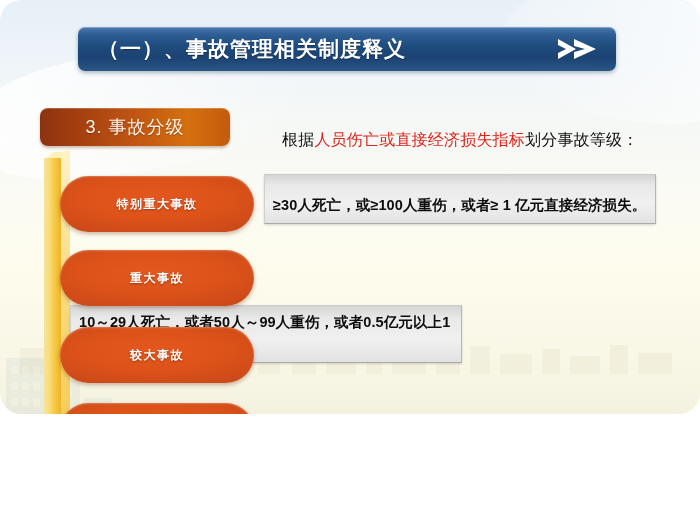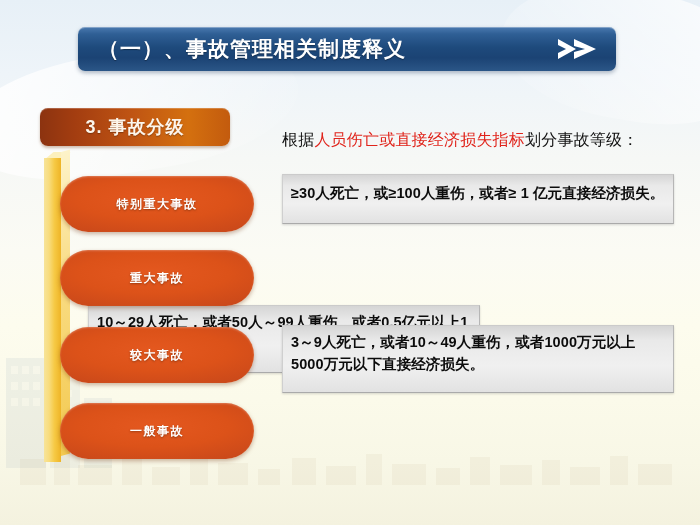--- a/index.html
+++ b/index.html
@@ -9,31 +9,32 @@
   body {
     width: 700px;
     height: 525px;
     font-family: "Liberation Sans", "DejaVu Sans", sans-serif;
     overflow: hidden;
   }
 
   #slide {
     position: relative;
     width: 700px;
-    height: 525px;
+    height: 414px;
     overflow: hidden;
     background: linear-gradient(to bottom,
         #e7f0f7 0%,
         #eef4f9 14%,
         #f6f8f6 30%,
         #fbfbf4 48%,
         #fdfcee 62%,
         #fbfaea 76%,
         #f8f7e6 88%,
         #f4f2df 100%);
+    border-radius: 21px;
   }
 
   
   .bg-swoosh {
     position: absolute;
     left: -40px;
     top: 52px;
     width: 340px;
     height: 120px;
     border-radius: 50% / 60%;
@@ -123,21 +124,21 @@
         #c35b0e 100%);
     box-shadow: 0 2px 3px rgba(120,70,30,.35),
                 inset 0 1px 0 rgba(255,255,255,.22);
     display: flex;
     align-items: center;
     justify-content: center;
   }
   #section-header-text {
     color: #fdf6ec;
     font-size: 18px;
-    font-weight: bold;
+    font-weight: normal;
     letter-spacing: 1px;
     text-shadow: 0 1px 1px rgba(90,40,10,.55);
   }
 
   
   #intro {
     position: absolute;
     left: 282px;
     top: 130px;
     font-size: 16px;
@@ -208,33 +209,33 @@
   }
   .level-pill-label {
     color: #ffffff;
     font-size: 12px;
     font-weight: bold;
     letter-spacing: 1.5px;
     text-shadow: 0 1px 2px rgba(100,40,10,.6);
   }
 
   .desc-box {
-    margin-left: 28px;
+    margin-left: 10px;
     width: 392px;
     min-height: 50px;
     box-sizing: border-box;
-    padding: 6px 7px 16px 8px;
+    padding: 6px 7px 6px 8px;
     background: linear-gradient(to bottom, #d5d5d5 0%, #e9e9e9 22%, #f0f0f0 60%, #e2e2e2 100%);
     border-top: 1px solid #cbcbcb;
     border-left: 1px solid #cfcfcf;
     border-right: 1px solid #b6b6b6;
     border-bottom: 1px solid #aaaaaa;
     box-shadow: 0 1px 2px rgba(120,120,120,.28);
     display: flex;
-    align-items: center;
+    align-items: flex-end;
   }
   #row-0 .desc-box { margin-top: -2px; }
   #row-1 .desc-box { margin-top: -1px; }
   #row-2 .desc-box { margin-top: -2px; }
   #row-3 .desc-box { margin-top: 0px; }
 
   .desc-text {
     color: #0c0c0c;
     font-size: 14.5px;
     font-weight: bold;
@@ -334,23 +335,20 @@
     </div>
     <div class="desc-box">
       <span class="desc-text">10～29人死亡，或者50人～99人重伤，或者0.5亿元以上1亿元以下直接经济损失。</span>
     </div>
   </div>
 
   <div class="row" id="row-2">
     <div class="level-pill">
       <span class="level-pill-label">较大事故</span>
     </div>
-    <div class="desc-box">
-      <span class="desc-text">3～9人死亡，或者10～49人重伤，或者1000万元以上5000万元以下直接经济损失。</span>
-    </div>
   </div>
 
   <div class="row" id="row-3">
     <div class="level-pill">
       <span class="level-pill-label">一般事故</span>
     </div>
   </div>
 
 </div>
 

